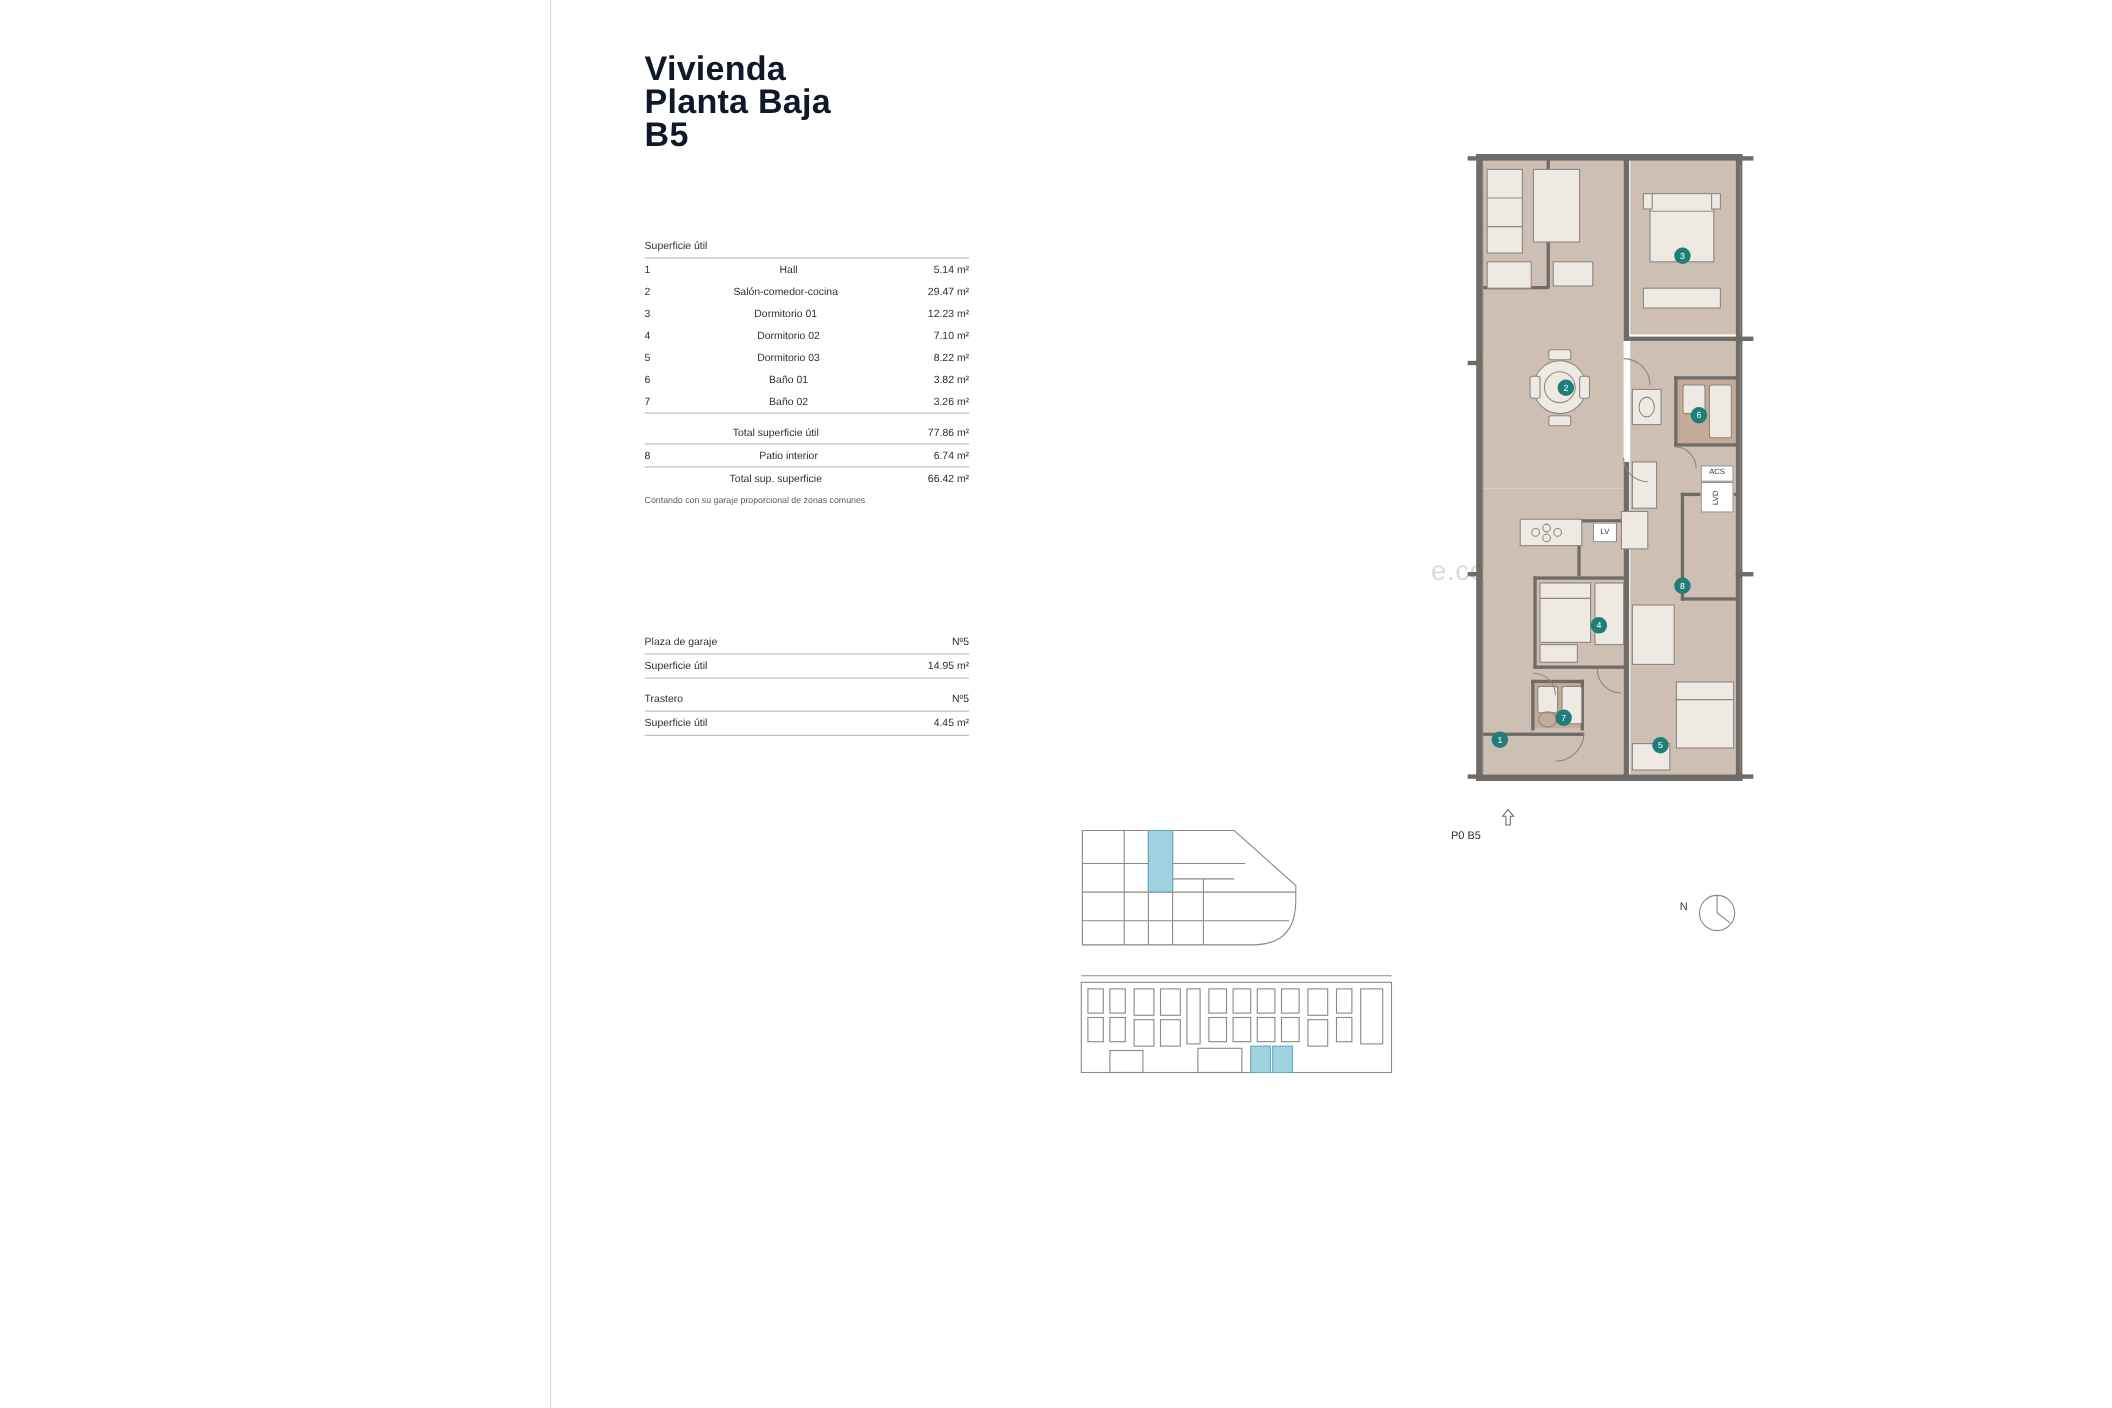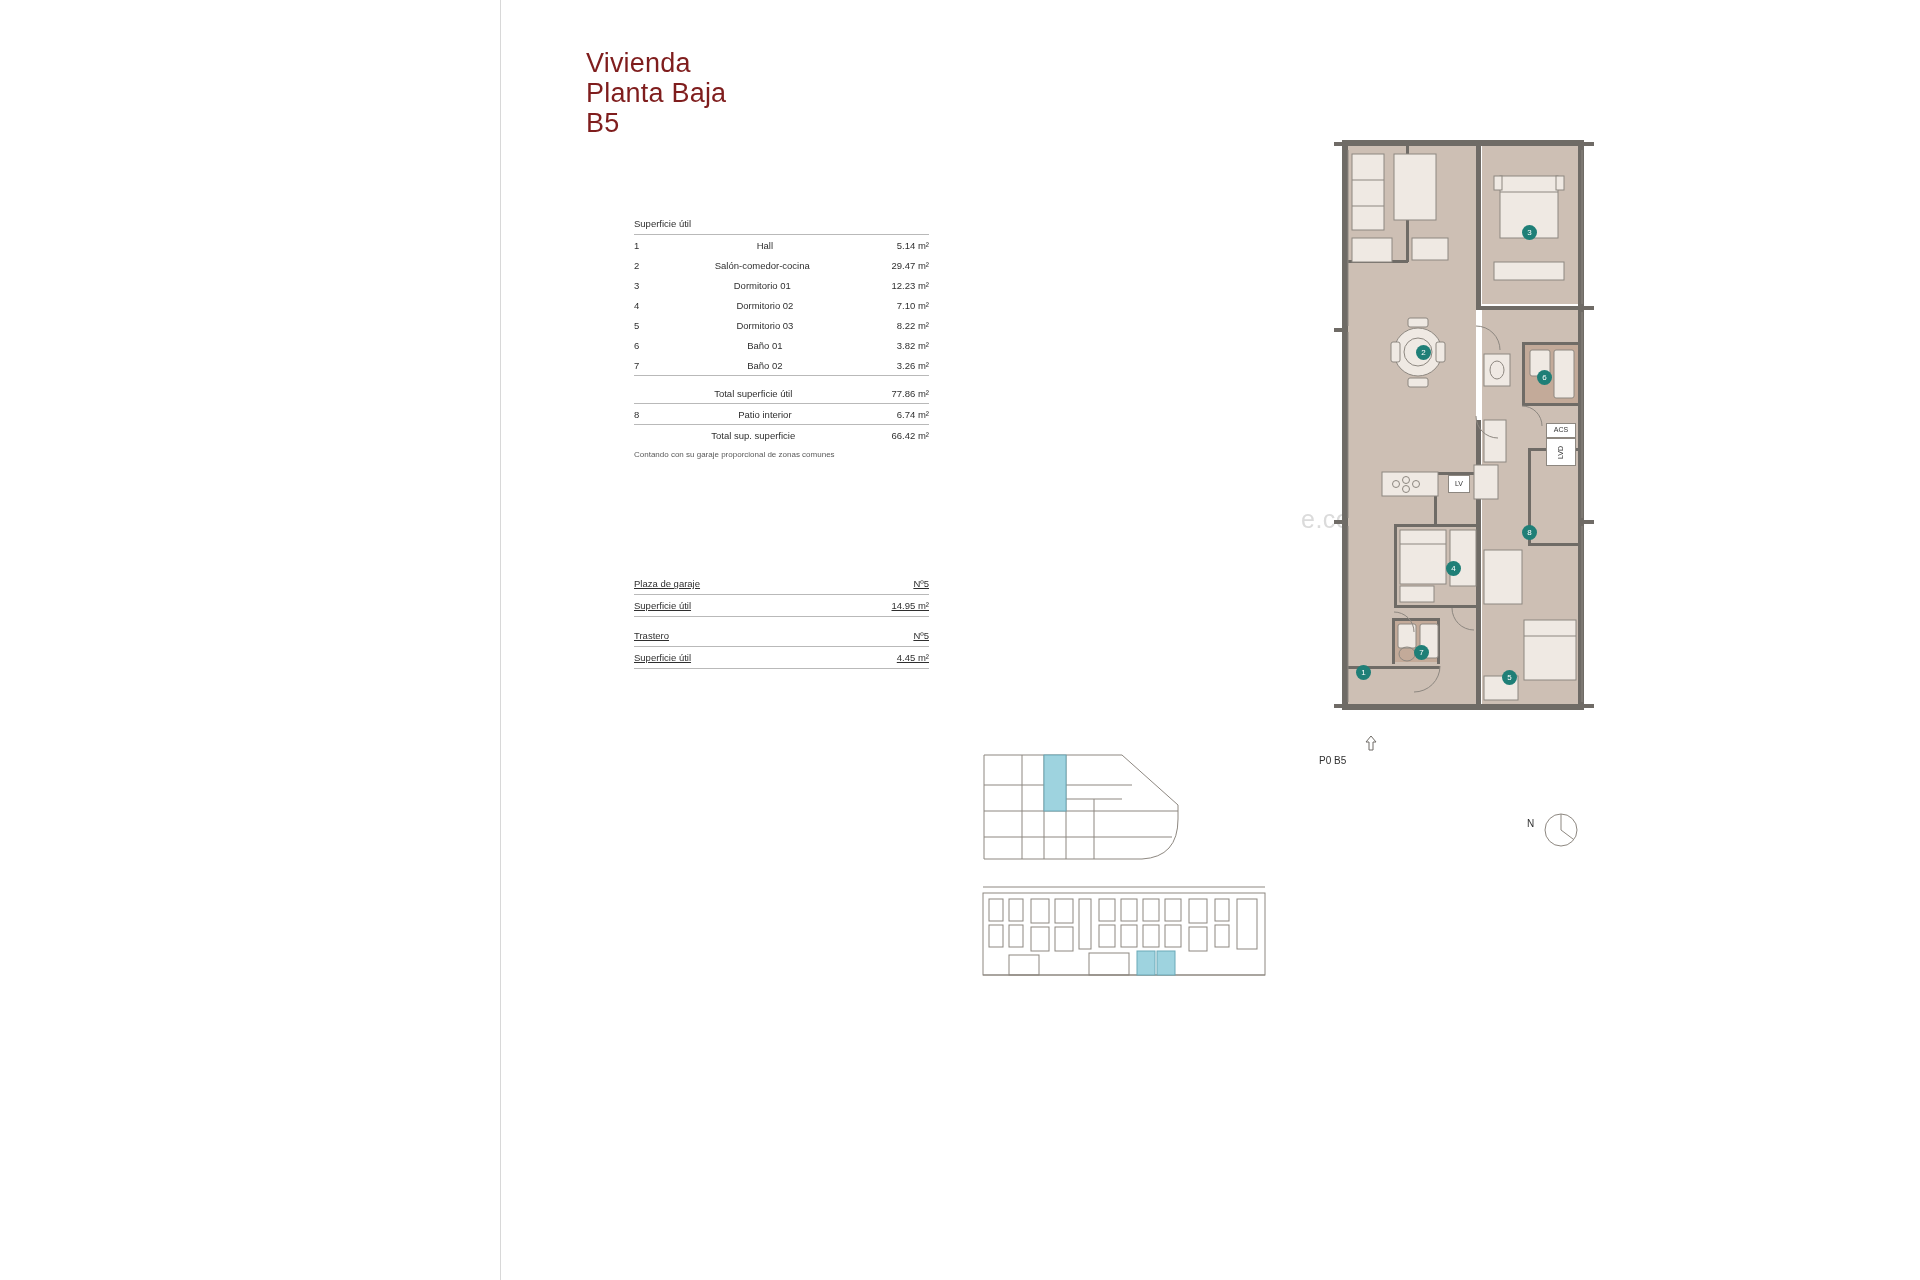--- a/index.html
+++ b/index.html
@@ -19,48 +19,48 @@
     border-left:1px solid #d8d8d8;
   }
   #sheet:after{
     content:"";position:absolute;left:0;top:0;width:100%;height:100%;
     box-shadow:inset 0 0 0 0 #fff;
     pointer-events:none;
   }
   
   #title{
     position:absolute;left:85px;top:48px;
-    font-size:27px;line-height:30px;font-weight:400;color:#7f1d1d;
+    font-size:31px;line-height:30px;font-weight:700;color:#0f172a;
     letter-spacing:.2px;
   }
   #title div{white-space:nowrap;}
   
   .tbl{
     position:absolute;left:85px;width:295px;
-    font-size:9.5px;color:#2f2f2f;margin-left:48px;
+    font-size:9.5px;color:#2f2f2f;
   }
   #areas{top:218px;}
   .tbl .hdr{
     font-size:9.5px;padding-bottom:5px;border-bottom:1px solid #b9b9b9;
   }
   .row{
     display:flex;align-items:baseline;
     padding:5px 0 4px 0;
     font-size:9.5px;
   }
   .row .num{width:18px;color:#2f2f2f;}
   .row .lbl{flex:1;text-align:center;}
   .row .val{white-space:nowrap;padding-left:19px;}
   .rule-bottom{border-bottom:1px solid #b9b9b9;}
   .note{
     font-size:8px;color:#5a5a5a;padding-top:4px;line-height:12px;
   }
   .section-line{
     display:flex;justify-content:space-between;align-items:flex-end;
-    font-size:9.5px;padding:5px 0 5px 0;text-decoration:underline;
+    font-size:9.5px;padding:5px 0 5px 0;
   }
   #garage{top:573px;}
   
   #plan{
     position:absolute;left:833px;top:120px;width:265px;height:630px;
   }
   .badge{
     position:absolute;width:15px;height:15px;border-radius:50%;
     background:#1f7f77;color:#fff;font-size:8px;line-height:15px;
     text-align:center;font-family:"Liberation Sans",sans-serif;

